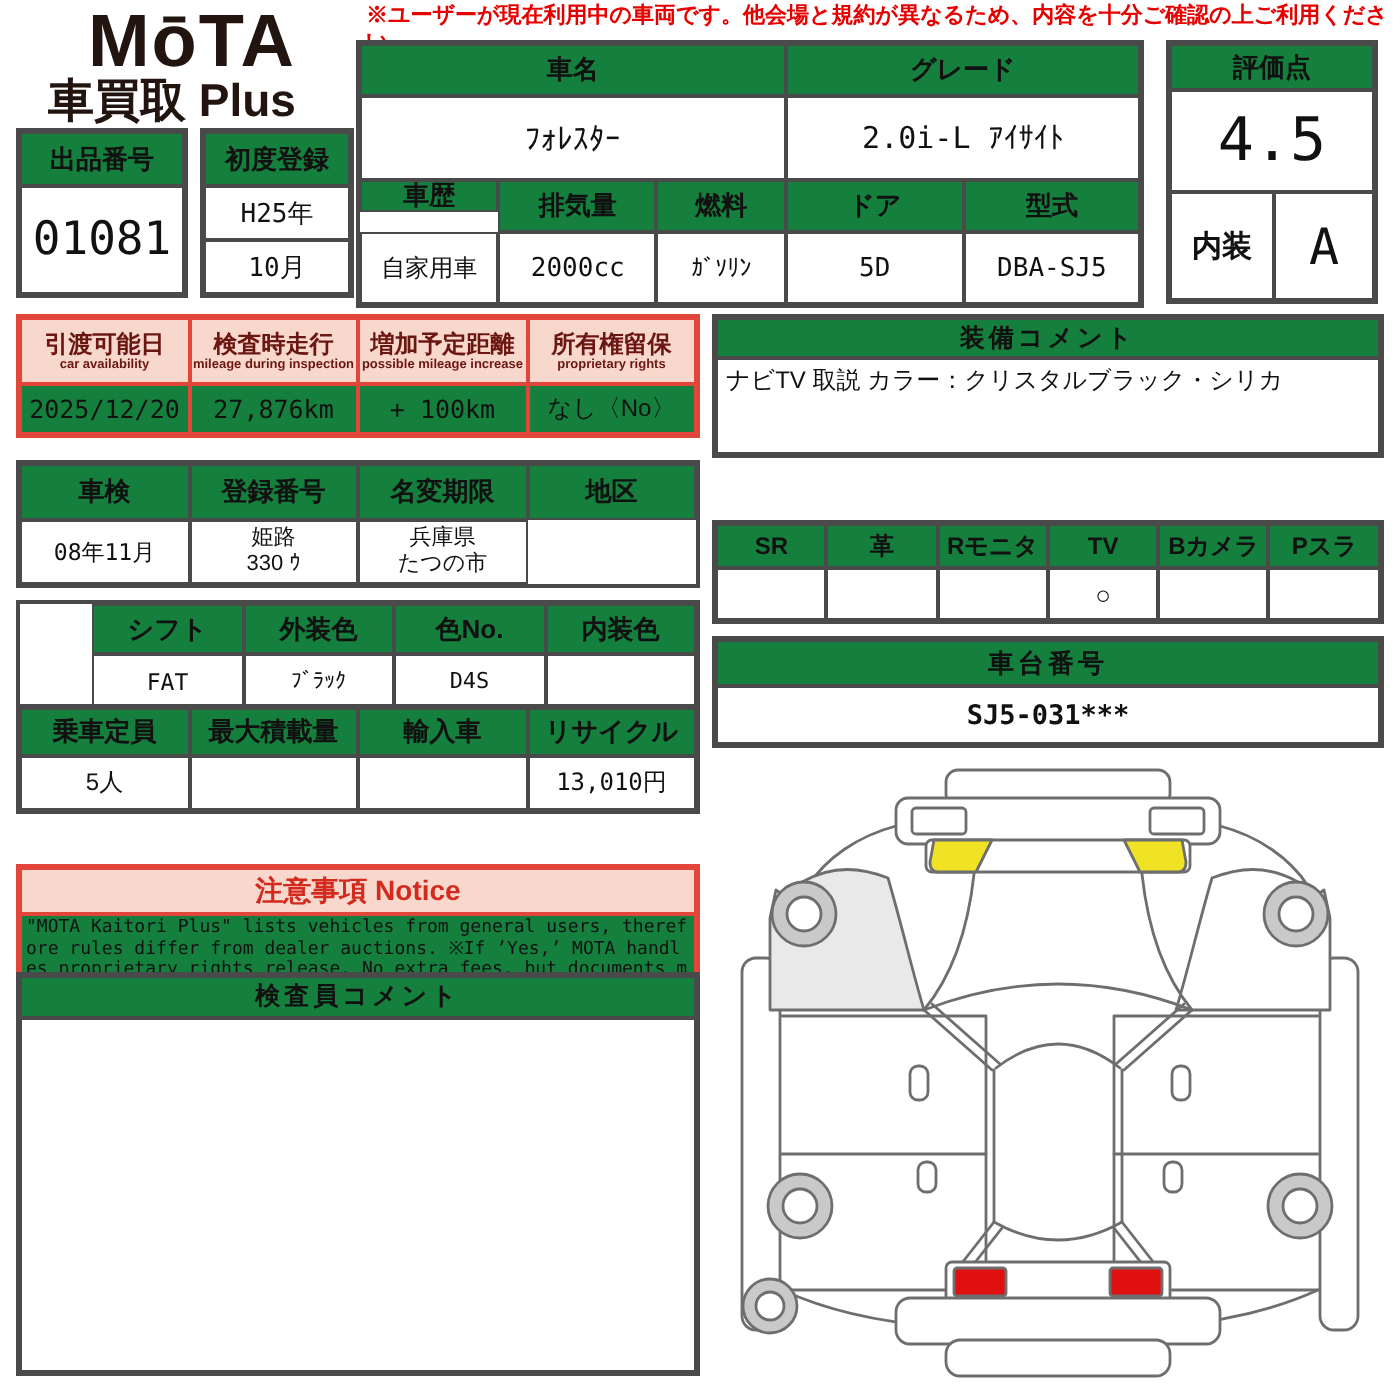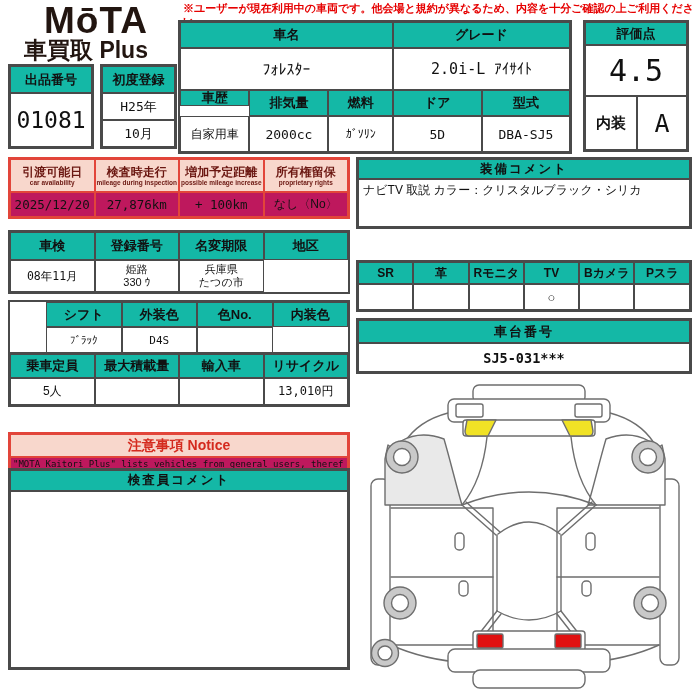--- a/index.html
+++ b/index.html
@@ -4,26 +4,26 @@
 <style>
   html,body{margin:0;padding:0;background:#fff;}
   #sheet{position:relative;width:700px;height:700px;background:#fff;overflow:hidden;
          font-family:"Liberation Sans",sans-serif;color:#111;}
   .abs{position:absolute;}
   
   .tbl{position:absolute;border:2px solid #4a4a4a;background:#fff;box-sizing:border-box;}
   .row{display:flex;width:100%;box-sizing:border-box;}
   .cell{box-sizing:border-box;border:1px solid #4a4a4a;display:flex;align-items:center;
         justify-content:center;text-align:center;overflow:hidden;}
-  .hdr{background:#14b8a6;font-weight:bold;font-size:13px;}
+  .hdr{background:#15803d;font-weight:bold;font-size:13px;}
   .val{font-size:13px;}
   .mono{font-family:"DejaVu Sans Mono","Liberation Mono",monospace;}
   .preline{white-space:pre-line;line-height:1.15;}
   
-  .redtbl{position:absolute;border:2px solid #e2453a;background:#be185d;box-sizing:border-box;}
+  .redtbl{position:absolute;border:2px solid #e2453a;background:#15803d;box-sizing:border-box;}
   .redtbl .cell{border:1px solid #e2453a;}
   .redhdr{background:#f8d7cc;display:flex;flex-direction:column;align-items:center;
           justify-content:center;color:#6b1711;}
   .redhdr .jp{font-weight:bold;font-size:12px;line-height:13px;}
   .redhdr .en{font-size:6.5px;font-weight:bold;line-height:7px;}
   
   .brand{font-weight:900;font-size:37px;line-height:34px;letter-spacing:1px;color:#221510;}
   .brand-sub{font-weight:900;font-size:23px;line-height:24px;color:#221510;letter-spacing:0px;}
   .banner{position:absolute;left:183px;top:2px;width:515px;color:#e60000;
           font-size:11px;font-weight:bold;line-height:13px;}
@@ -176,20 +176,21 @@
   </div>
 
   <div class="tbl" style="left:8px;top:300px;width:342px;padding-left:36px;">
     <div class="row">
       <div class="cell hdr" style="width:25%;height:25px;">シフト</div>
       <div class="cell hdr" style="width:25%;height:25px;">外装色</div>
       <div class="cell hdr" style="width:25%;height:25px;">色No.</div>
       <div class="cell hdr" style="width:25%;height:25px;">内装色</div>
     </div>
     <div class="row">
+      <div class="cell val mono" style="width:25%;height:27px;font-size:11.5px;">FAT</div>
       <div class="cell val mono" style="width:25%;height:27px;font-size:11px;">ﾌﾞﾗｯｸ</div>
       <div class="cell val mono" style="width:25%;height:27px;font-size:11px;">D4S</div>
       <div class="cell val" style="width:25%;height:27px;"></div>
     </div>
   </div>
 
   <div class="tbl" style="left:8px;top:352px;width:342px;">
     <div class="row">
       <div class="cell hdr" style="width:25%;height:24px;">乗車定員</div>
       <div class="cell hdr" style="width:25%;height:24px;">最大積載量</div>
@@ -217,21 +218,21 @@
     <div class="row">
         <div class="cell redhdr" style="width:100%;height:23px;">
           <span style="font-size:14px;font-weight:bold;color:#d42a1e;">注意事項 Notice</span>
         </div>
       </div>
     <div class="row">
         <div class="cell notice-body" style="width:100%;height:43px;">"MOTA Kaitori Plus" lists vehicles from general users, therefore rules differ from dealer auctions. ※If ’Yes,’ MOTA handles proprietary rights release. No extra fees, but documents may arrive 1-2 weeks after the car availability date.</div>
       </div>
   </div>
 
-  <div class="tbl" style="left:8px;top:468px;width:342px;">
+  <div class="tbl" style="left:8px;top:486px;width:342px;">
     <div class="row">
         <div class="cell hdr" style="width:100%;height:21px;font-size:12.5px;letter-spacing:2px;">検査員コメント</div>
       </div>
     <div class="row">
         <div class="cell comment-body" style="width:100%;height:177px;"></div>
       </div>
   </div>
 
   <div class="abs" style="left:355px;top:383px;width:340px;height:312px;">
     <svg width="340" height="312" viewBox="0 0 340 312" xmlns="http://www.w3.org/2000/svg">

